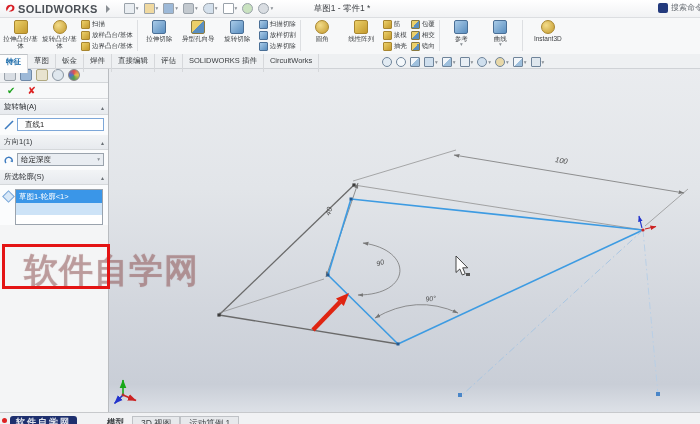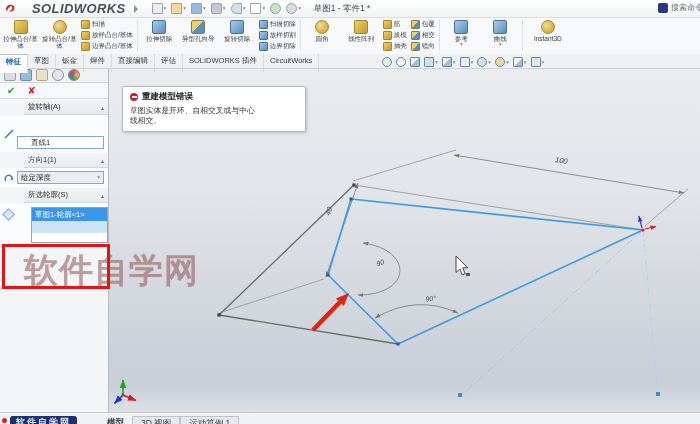--- a/index.html
+++ b/index.html
@@ -3,21 +3,21 @@
 <meta charset="utf-8">
 <style>
   html,body{margin:0;padding:0;}
   body{width:700px;height:424px;position:relative;overflow:hidden;background:#fff;
        font-family:"Liberation Sans","DejaVu Sans",sans-serif;-webkit-font-smoothing:antialiased;}
   
   .titlebar{position:absolute;left:0;top:0;width:700px;height:17px;
     background:linear-gradient(#ffffff,#f1f2f4);border-bottom:1px solid #dcdee1;
     display:flex;align-items:center;z-index:5;}
   .logo3ds{width:11px;height:11px;margin-left:5px;}
-  .brand{font-size:13px;font-weight:bold;color:#4a4f55;letter-spacing:.4px;margin-left:16px;font-style:italic;}
+  .brand{font-size:11px;font-weight:bold;color:#4a4f55;letter-spacing:.4px;margin-left:2px;}
   .flyout{width:0;height:0;border-left:4px solid #8a8f94;border-top:4px solid transparent;border-bottom:4px solid transparent;margin-left:8px;}
   .qat{display:flex;align-items:center;gap:5px;margin-left:14px;}
   .qat-item{display:flex;align-items:center;gap:1px;}
   .qi{width:9px;height:9px;border:1px solid #9aa2aa;background:#e9edf1;border-radius:1px;}
   .qi.save{background:#9db9d8;}
   .qi.print{background:#c3c9cf;border-radius:2px;}
   .qi.undo{border-radius:50% 0 0 50%;background:#d4e0ec;}
   .qi.rebuild{background:#c9e2c0;border-radius:50%;}
   .qi.options{background:#d9dde2;border-radius:50%;}
   .caret{font-size:5.5px;color:#8a9096;line-height:5px;}
@@ -56,35 +56,35 @@
     border-right:1px solid #b9bcc0;z-index:3;font-size:7.5px;color:#2c2f33;}
   .pm-tabs{height:14px;background:#eff1f3;border-bottom:1px solid #d3d6d9;display:flex;align-items:center;gap:4px;padding-left:4px;}
   .pt{width:10px;height:10px;border-radius:2px;}
   .pm-header{height:16px;display:flex;align-items:center;gap:3px;padding:0 4px;background:#f7f8f9;}
   .pm-title{font-weight:bold;font-size:9px;color:#17191c;}
   .pm-help{margin-left:auto;color:#5a6066;font-size:8px;}
   .pm-actions{height:15px;display:flex;align-items:center;gap:12px;padding-left:7px;border-bottom:1px solid #d8dadd;background:#f7f8f9;}
   .ok{color:#1fa31f;font-size:10px;line-height:10px;}
   .cancel{color:#d22;font-size:10px;line-height:10px;}
   .grp-hdr{height:14px;display:flex;align-items:center;background:linear-gradient(#f2f4f6,#e7eaee);
-    border-top:1px solid #fafbfc;border-bottom:1px solid #d5d8db;padding:0 4px;gap:3px;margin-left:24px;}
+    border-top:1px solid #fafbfc;border-bottom:1px solid #d5d8db;padding:0 4px;gap:3px;}
   .grp-hdr .chev{margin-left:auto;font-size:6px;color:#6a7076;}
   .pm-row{display:flex;align-items:center;gap:3px;padding:3px 4px;background:#fbfcfd;}
   .fld{height:11px;background:#fff;border:1px solid #7da7d8;flex:1;display:flex;align-items:center;
-       padding:0 13px;font-size:7.5px;color:#222;margin-top:18px;}
+       padding:0 7px;font-size:7.5px;color:#222;}
   .dd{height:11px;background:#e9edf2;border:1px solid #9aa3ad;flex:1;display:flex;align-items:center;
       padding:0 3px;font-size:7.5px;color:#222;}
   .dd .caret{margin-left:auto;}
   .spin{display:flex;flex-direction:column;justify-content:center;gap:0;width:8px;}
   .spin span{font-size:5px;line-height:4px;color:#555;text-align:center;}
   .cbx{width:8px;height:8px;border:1px solid #878c92;background:#fff;flex:0 0 auto;}
   .rowic{width:10px;height:10px;flex:0 0 auto;}
   .sel-area{background:#fbfcfd;padding:4px 0 0 4px;display:flex;gap:2px;height:36px;}
   .diamond{width:7px;height:7px;background:#d8e8f8;border:1px solid #7aa7d8;transform:rotate(45deg);margin-top:3px;flex:0 0 auto;}
-  .sel-list{width:86px;border:1px solid #9aa3ad;background:#fff;margin-left:16px;}
+  .sel-list{width:86px;border:1px solid #9aa3ad;background:#fff;margin-left:0;}
   .sel-item{height:13px;background:#3a96e8;color:#fff;font-size:7.5px;display:flex;align-items:center;padding:0 3px;white-space:nowrap;overflow:hidden;}
   .sel-empty{height:12px;background:#cde3f7;}
   .red-annotation{position:absolute;left:2px;top:244px;width:102px;height:39px;border:3px solid #e41414;z-index:60;pointer-events:none;}
   
   .viewport{position:absolute;left:109px;top:68px;width:591px;height:344px;
     background:linear-gradient(180deg,#eaecef 0%,#e2e5e9 35%,#d2d6dd 70%,#c9ced7 92%,#dde1e7 100%);z-index:1;}
   .errbox{position:absolute;left:13px;top:18px;width:168px;background:#fff;border:1px solid #b5b8bb;
     border-radius:2px;box-shadow:1px 1px 3px rgba(0,0,0,.18);padding:4px 7px 5px 7px;z-index:20;}
   .errbox .ttl{display:flex;align-items:center;gap:4px;font-size:8.5px;font-weight:bold;color:#1c1e21;margin-bottom:3px;}
   .no-icon{width:8px;height:8px;background:#cf1f1f;border-radius:50%;position:relative;flex:0 0 auto;}
@@ -368,32 +368,20 @@
       <div class="sel-item">草图1-轮廓&lt;1&gt;</div>
       <div class="sel-empty"></div>
     </div>
   </div>
 </div>
 
 <div class="red-annotation"></div>
 
 <div class="viewport">
   
-  <div class="errbox">
-    <div class="ttl">
-      <span class="no-icon">
-          <i></i>
-        </span>
-      <span>重建模型错误</span>
-    </div>
-    <div class="body">
-      <div>草图实体是开环、自相交叉或与中心</div>
-      <div>线相交。</div>
-    </div>
-  </div>
 
   <svg width="591" height="344" viewBox="0 0 591 344">
     <defs>
       <marker id="mg" viewBox="0 0 10 10" refX="8.5" refY="5" markerWidth="8" markerHeight="8" orient="auto-start-reverse">
         <path d="M0,2 L9,5 L0,8 z" fill="#777"></path>
       </marker>
       <marker id="mr" viewBox="0 0 10 10" refX="8.5" refY="5" markerWidth="6" markerHeight="6" orient="auto">
         <path d="M0,1.5 L9,5 L0,8.5 z" fill="#cc2222"></path>
       </marker>
       <marker id="mb" viewBox="0 0 10 10" refX="8.5" refY="5" markerWidth="6" markerHeight="6" orient="auto">

